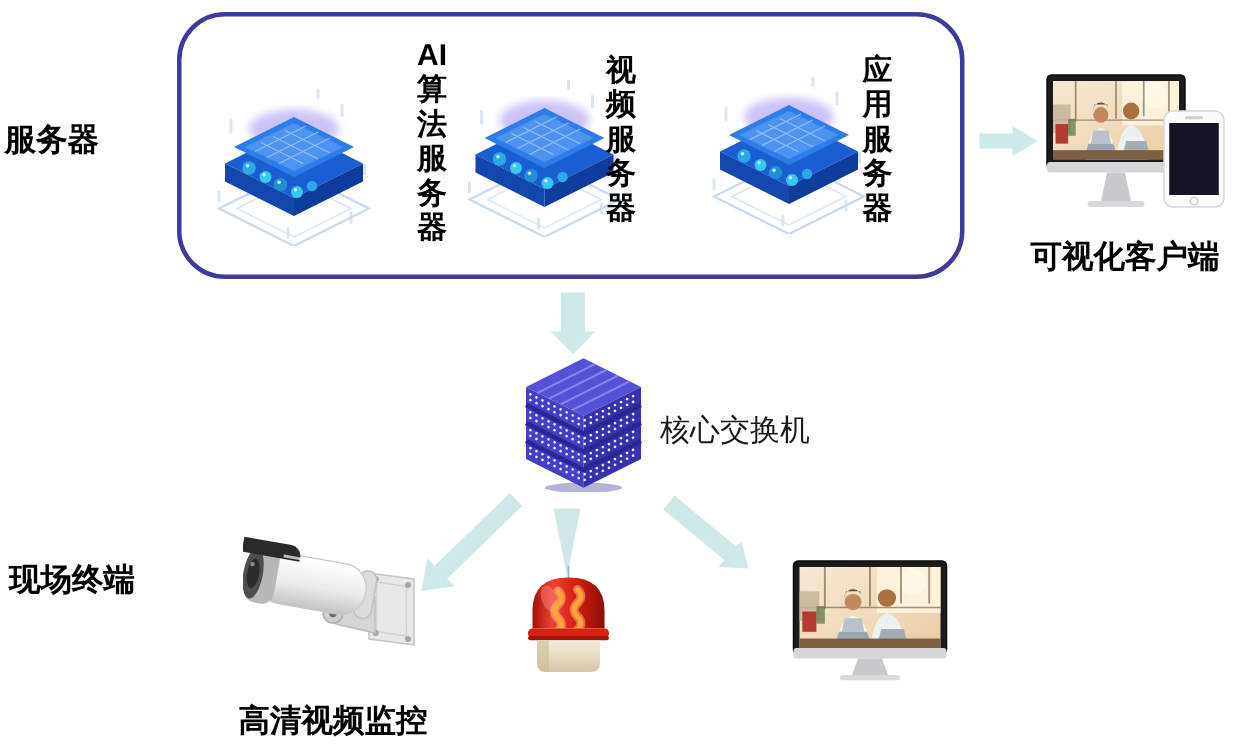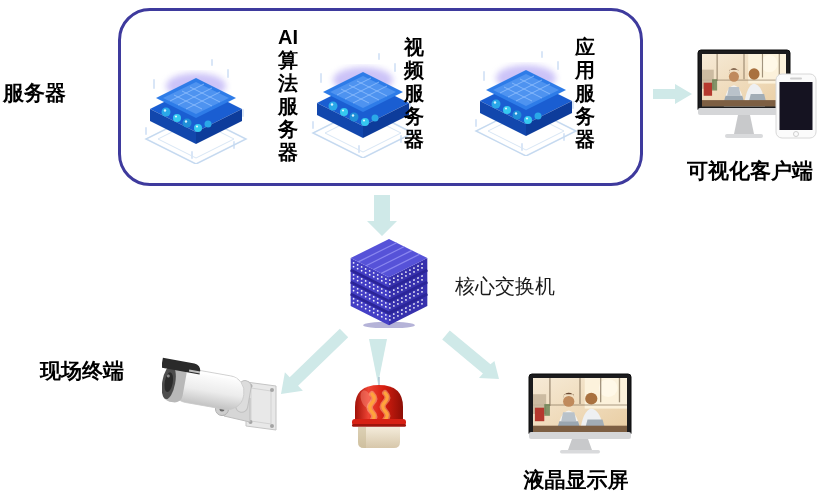--- a/index.html
+++ b/index.html
@@ -3,21 +3,21 @@
 <meta charset="utf-8">
 <style>
   html,body{margin:0;padding:0;background:#fff;}
   .canvas{position:relative;width:822px;height:499px;background:#ffffff;
           font-family:"Liberation Sans",sans-serif;overflow:hidden;color:#000;}
   .abs{position:absolute;}
   .zone-label{font-size:21px;font-weight:700;color:#000;white-space:nowrap;}
   .server-box{left:118px;top:8px;width:519px;height:172px;border:3px solid #3e3a9d;border-radius:32px;}
   .v-label{font-size:20px;font-weight:700;line-height:23px;white-space:pre-line;text-align:center;width:30px;}
   .h-label{font-size:21px;font-weight:700;text-align:center;white-space:nowrap;}
-  .switch-label{font-size:20px;font-weight:400;color:#1a1a1a;white-space:nowrap;margin-left:15px;}
+  .switch-label{font-size:20px;font-weight:400;color:#1a1a1a;white-space:nowrap;}
   svg{display:block;}
 </style>
 </head>
 <body>
 
 <div class="canvas">
 
   <svg width="0" height="0" style="position:absolute" aria-hidden="true">
     <defs>
       <filter id="soft">
@@ -204,21 +204,21 @@
 
   <svg class="abs" style="left:0;top:0" width="822" height="499" viewBox="0 0 822 499">
     <polygon fill="#cfe9e8" points="653,89 675,89 675,84 692,94 675,104 675,99 653,99"></polygon>
     <polygon fill="#cfe9e8" points="374,195 390,195 390,221 397,221 382,236 367,221 374,221"></polygon>
     <polygon fill="#cfe9e8" points="339.8,328.7 289.7,377.2 284.9,372.2 281,394 302.9,390.8 298.1,385.8 348.2,337.3"></polygon>
     <polygon fill="#cfe9e8" points="369,339 387,339 378,384"></polygon>
     <polygon fill="#cfe9e8" points="449.8,330.4 490.5,364.2 494.4,361.1 499,379 479,378 482.9,373.4 442.2,339.6"></polygon>
   </svg>
 
   <div class="abs zone-label" style="left:3px;top:79px;">服务器</div>
-  <div class="abs zone-label" style="left:6px;top:357px;margin-left:34px;">现场终端</div>
+  <div class="abs zone-label" style="left:6px;top:372px;">现场终端</div>
 
   <div class="abs server-box"></div>
 
   <svg class="abs" style="left:140px;top:52px" width="112" height="112">
       <use href="#chip"></use>
     </svg>
   <div class="abs v-label" style="left:233px;top:26px;margin-left:40px;">AI
 算
 法
 服
@@ -249,23 +249,23 @@
   <div class="abs h-label" style="left:678px;top:157px;width:144px;">可视化客户端</div>
 
   <svg class="abs" style="left:346px;top:236px" width="86" height="92">
       <use href="#switchIcon"></use>
     </svg>
   <div class="abs switch-label" style="left:440px;top:273px;">核心交换机</div>
 
   <svg class="abs" style="left:162px;top:352px" width="120" height="100">
       <use href="#cameraIcon"></use>
     </svg>
+  <div class="abs h-label" style="left:148px;top:466px;width:148px;">高清视频监控</div>
 
   <svg class="abs" style="left:349px;top:377px" width="60" height="74">
       <use href="#alarmIcon"></use>
     </svg>
 
   <svg class="abs" style="left:527px;top:370px" width="106" height="86">
       <use href="#monitorIcon"></use>
     </svg>
-  <div class="abs h-label" style="left:506px;top:466px;width:140px;">液晶显示屏</div>
 
 </div>
 
 </body></html>

